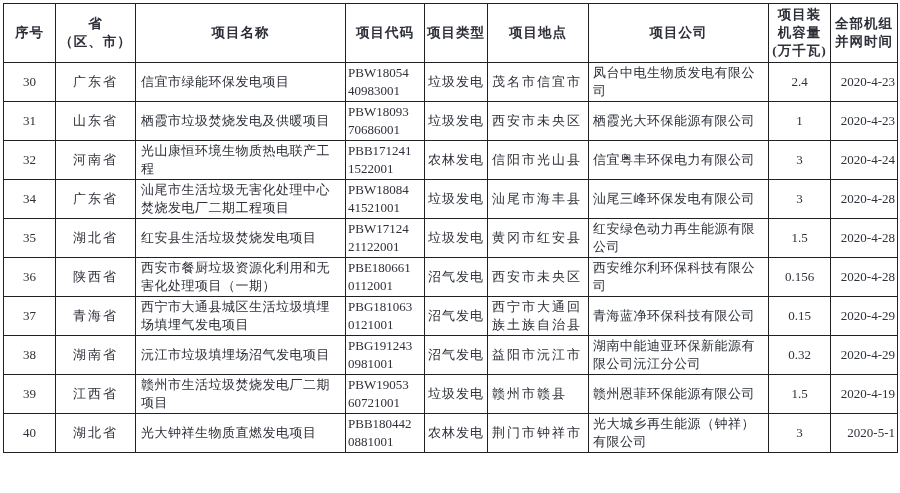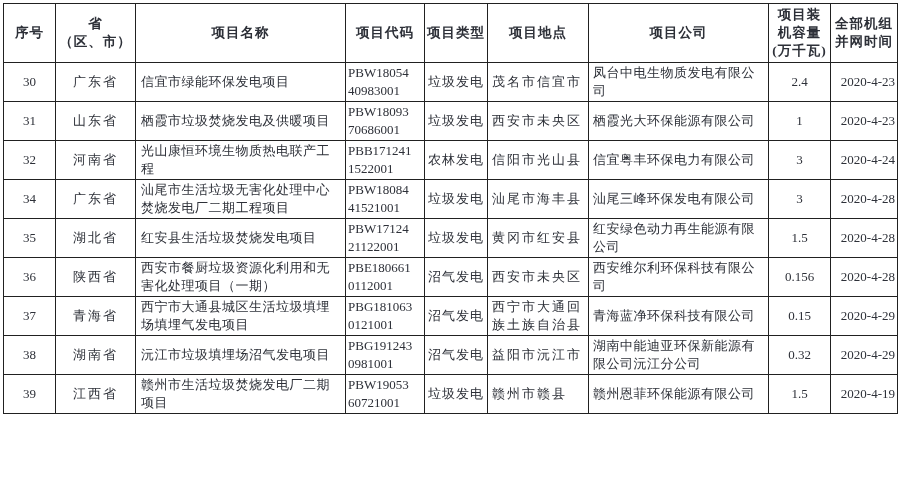--- a/index.html
+++ b/index.html
@@ -180,14 +180,26 @@
         <td class="c-prov">江西省</td>
         <td class="c-name">赣州市生活垃圾焚烧发电厂二期项目</td>
         <td class="c-code">PBW19053
 60721001</td>
         <td class="c-type">垃圾发电</td>
         <td class="c-loc">赣州市赣县</td>
         <td class="c-comp">赣州恩菲环保能源有限公司</td>
         <td class="c-cap">1.5</td>
         <td class="c-date">2020-4-19</td>
       </tr>
+      <tr>
+        <td class="c-no">40</td>
+        <td class="c-prov">湖北省</td>
+        <td class="c-name">光大钟祥生物质直燃发电项目</td>
+        <td class="c-code">PBB180442
+0881001</td>
+        <td class="c-type">农林发电</td>
+        <td class="c-loc">荆门市钟祥市</td>
+        <td class="c-comp">光大城乡再生能源（钟祥）有限公司</td>
+        <td class="c-cap">3</td>
+        <td class="c-date">2020-5-1</td>
+      </tr>
     </tbody>
 </table>
 
 </body></html>

